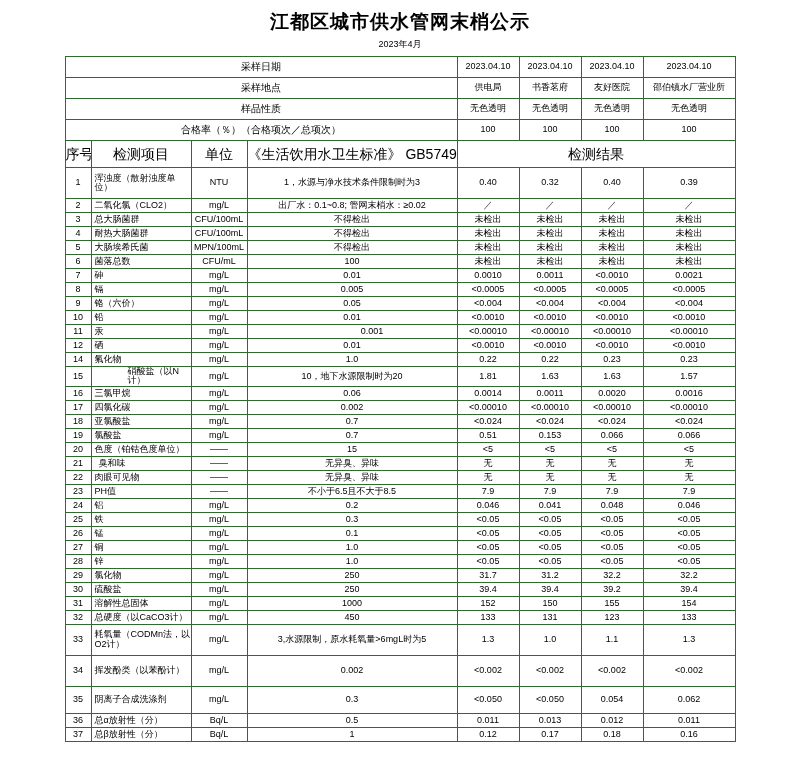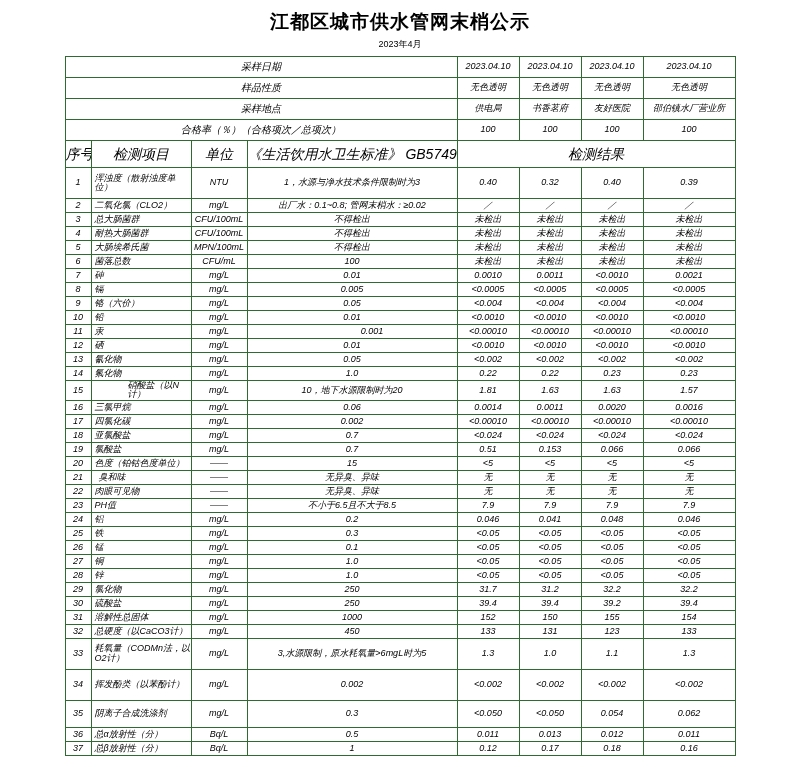--- a/index.html
+++ b/index.html
@@ -23,21 +23,20 @@
     text-align:center;
     font-size:9px;
     margin-top:3px;
     margin-bottom:5px;
   }
   table{
     border-collapse:collapse;
     width:622px;
     margin:0 auto;
     table-layout:fixed;
-    font-style:italic;
   }
   td,th{
     border:1px solid #2f6a2f;
     font-size:9px;
     text-align:center;
     vertical-align:middle;
     padding:0;
     line-height:1.05;
     height:13px;
     overflow:hidden;
@@ -71,32 +70,32 @@
     </colgroup>
     <tbody id="tbody">
         <tr class="hdr-row">
           <td class="hdr-label" colspan="4">采样日期</td>
           <td class="hdr-val">2023.04.10</td>
           <td class="hdr-val">2023.04.10</td>
           <td class="hdr-val">2023.04.10</td>
           <td class="hdr-val">2023.04.10</td>
         </tr>
         <tr class="hdr-row">
+          <td class="hdr-label" colspan="4">采样地点</td>
+          <td class="hdr-val">供电局</td>
+          <td class="hdr-val">书香茗府</td>
+          <td class="hdr-val">友好医院</td>
+          <td class="hdr-val">邵伯镇水厂营业所</td>
+        </tr>
+        <tr class="hdr-row">
           <td class="hdr-label" colspan="4">样品性质</td>
           <td class="hdr-val">无色透明</td>
           <td class="hdr-val">无色透明</td>
           <td class="hdr-val">无色透明</td>
           <td class="hdr-val">无色透明</td>
-        </tr>
-        <tr class="hdr-row">
-          <td class="hdr-label" colspan="4">采样地点</td>
-          <td class="hdr-val">供电局</td>
-          <td class="hdr-val">书香茗府</td>
-          <td class="hdr-val">友好医院</td>
-          <td class="hdr-val">邵伯镇水厂营业所</td>
         </tr>
         <tr class="hdr-row">
           <td class="hdr-label" colspan="4">合格率（％）（合格项次／总项次）</td>
           <td class="hdr-val">100</td>
           <td class="hdr-val">100</td>
           <td class="hdr-val">100</td>
           <td class="hdr-val">100</td>
         </tr>
         <tr class="col-hdr">
           <td>序号</td>
@@ -219,30 +218,20 @@
           <td>12</td>
           <td class="item" style="white-space: normal;">硒</td>
           <td>mg/L</td>
           <td style="white-space: normal;">0.01</td>
           <td>&lt;0.0010</td>
           <td>&lt;0.0010</td>
           <td>&lt;0.0010</td>
           <td>&lt;0.0010</td>
         </tr>
         <tr>
-          <td>13</td>
-          <td class="item" style="white-space: normal;">氰化物</td>
-          <td>mg/L</td>
-          <td style="white-space: normal;">0.05</td>
-          <td>&lt;0.002</td>
-          <td>&lt;0.002</td>
-          <td>&lt;0.002</td>
-          <td>&lt;0.002</td>
-        </tr>
-        <tr>
           <td>14</td>
           <td class="item" style="white-space: normal;">氟化物</td>
           <td>mg/L</td>
           <td style="white-space: normal;">1.0</td>
           <td>0.22</td>
           <td>0.22</td>
           <td>0.23</td>
           <td>0.23</td>
         </tr>
         <tr>

